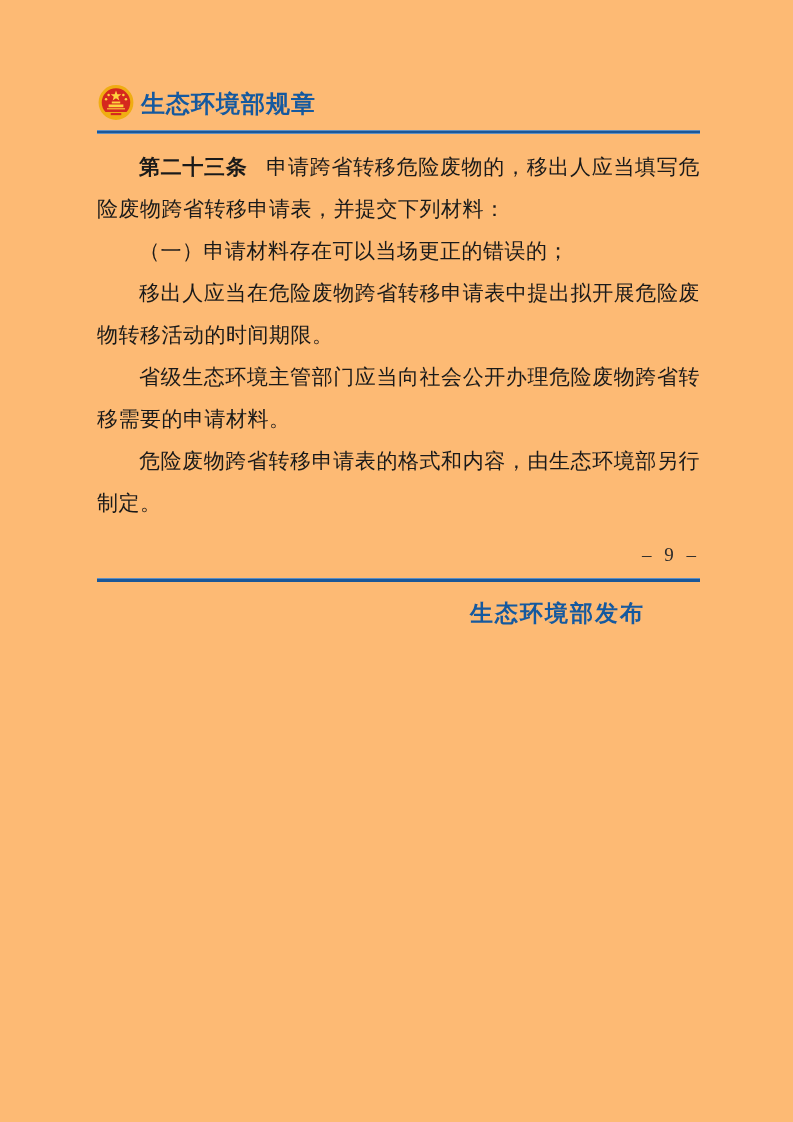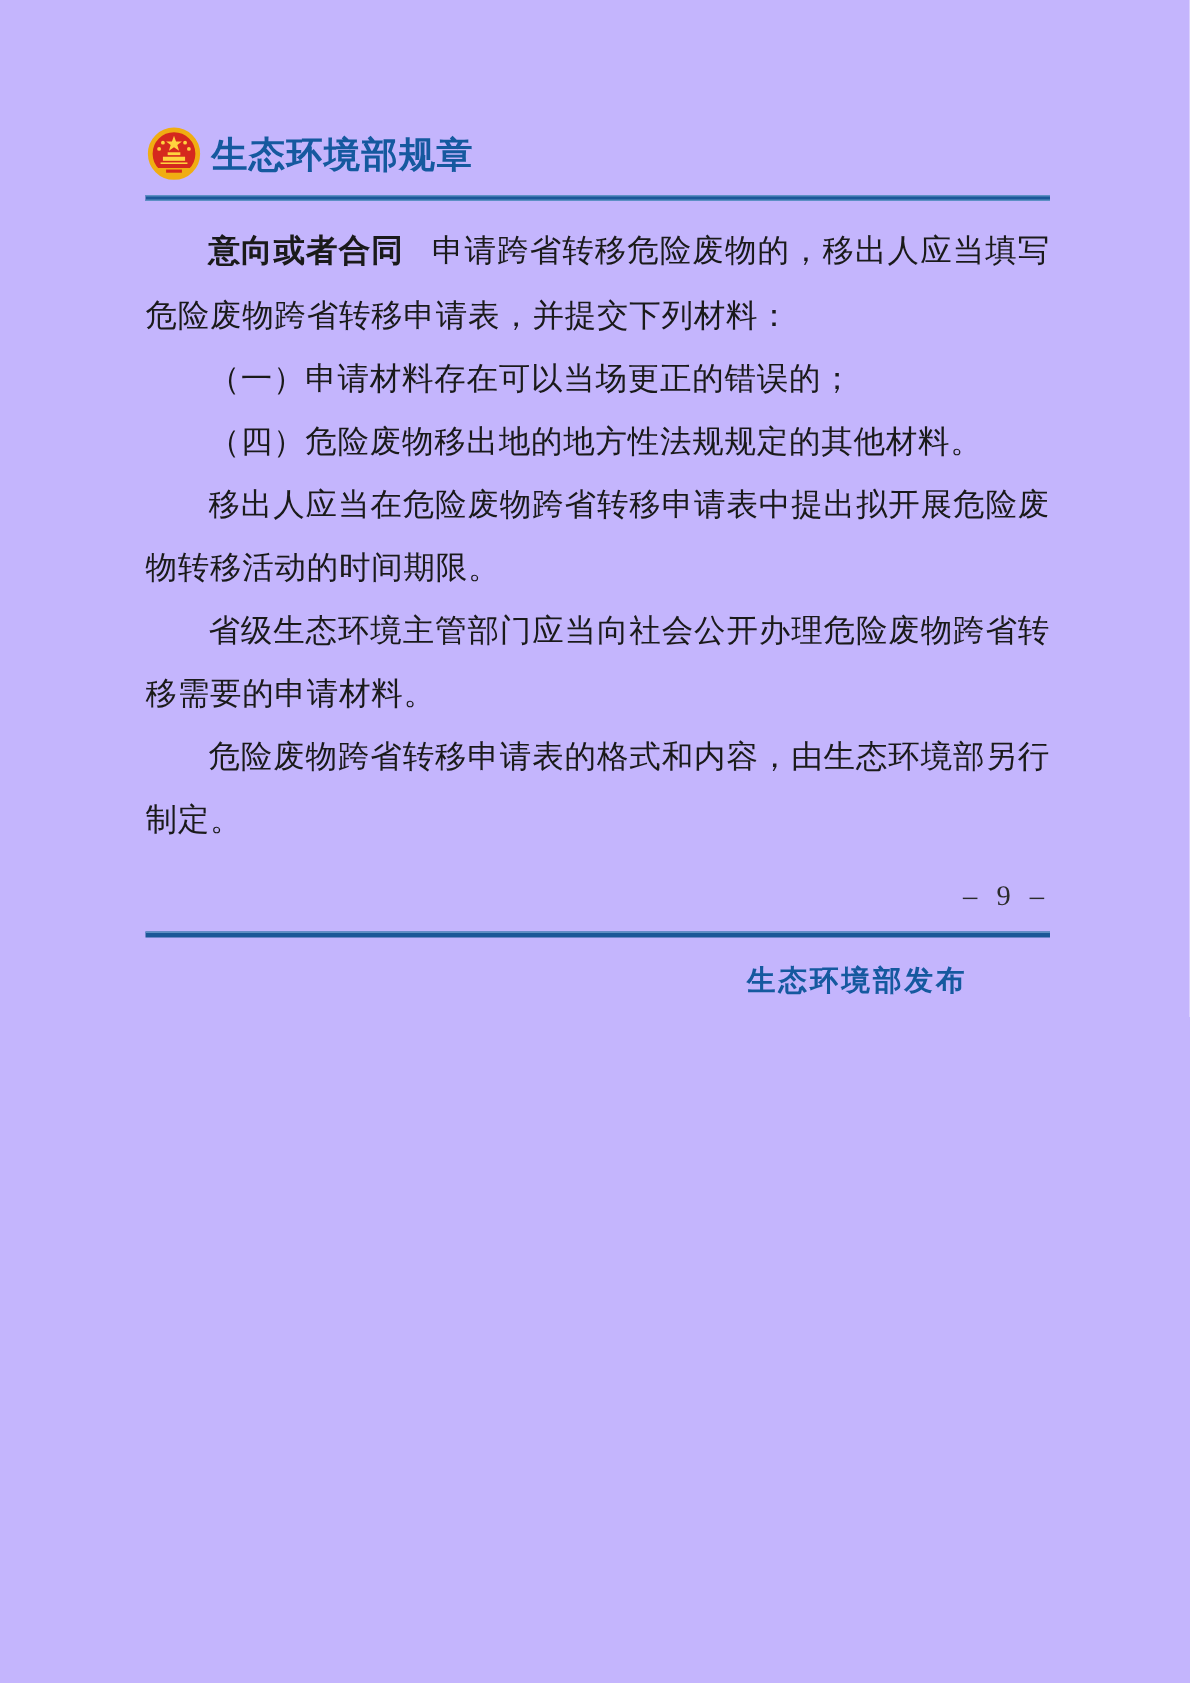--- a/index.html
+++ b/index.html
@@ -7,21 +7,21 @@
   body {
     font-family: "Liberation Serif", "DejaVu Serif", serif;
     width: 793px;
     height: 1122px;
     position: relative;
     overflow: hidden;
   }
   .page {
     width: 793px;
     height: 1122px;
-    background: #c4b5fd;
+    background: #fdba74;
     padding: 84px 93px 0 97px;
   }
   
   .header-brand {
     display: flex;
     align-items: center;
     gap: 6px;
     height: 38px;
   }
   .emblem { width: 38px; height: 38px; flex: 0 0 auto; display: block; }
@@ -74,21 +74,21 @@
     height: 4px;
     background: #1b5798;
     border-top: 1px solid #5d8fc4;
   }
   .footer-publisher {
     margin-top: 16px;
     text-align: right;
     padding-right: 55px;
     font-family: "Liberation Sans", "DejaVu Sans", sans-serif;
     font-weight: bold;
-    font-size: 19px;
+    font-size: 23px;
     letter-spacing: 2px;
     color: #15599f;
   }
 </style>
 </head>
 <body>
 
 <div class="page">
 
   <header>
@@ -107,23 +107,22 @@
         <path d="M7 26.5 L29 26.5 L27.5 30.5 Q18 33.5 8.5 30.5 Z" fill="#f0ad12"></path>
         <rect x="13" y="27.5" width="10" height="2" fill="#d5281e"></rect>
       </svg>
       <span class="header-title">生态环境部规章</span>
     </div>
     <div class="header-rule"></div>
   </header>
 
   <main class="doc-body">
     <div>
-        <p class="para"><strong>意向或者合同</strong><span>申请跨省转移危险废物的，移出人应当填写危险废物跨省转移申请表，并提交下列材料：</span></p>
+        <p class="para"><strong>第二十三条</strong><span>申请跨省转移危险废物的，移出人应当填写危险废物跨省转移申请表，并提交下列材料：</span></p>
         <p class="para"><span>（一）申请材料存在可以当场更正的错误的；</span></p>
-        <p class="para"><span>（四）危险废物移出地的地方性法规规定的其他材料。</span></p>
         <p class="para"><span>移出人应当在危险废物跨省转移申请表中提出拟开展危险废物转移活动的时间期限。</span></p>
         <p class="para"><span>省级生态环境主管部门应当向社会公开办理危险废物跨省转移需要的申请材料。</span></p>
         <p class="para"><span>危险废物跨省转移申请表的格式和内容，由生态环境部另行制定。</span></p>
       </div>
   </main>
 
   <div class="page-number">– 9 –</div>
 
   <footer>
     <div class="footer-rule"></div>

